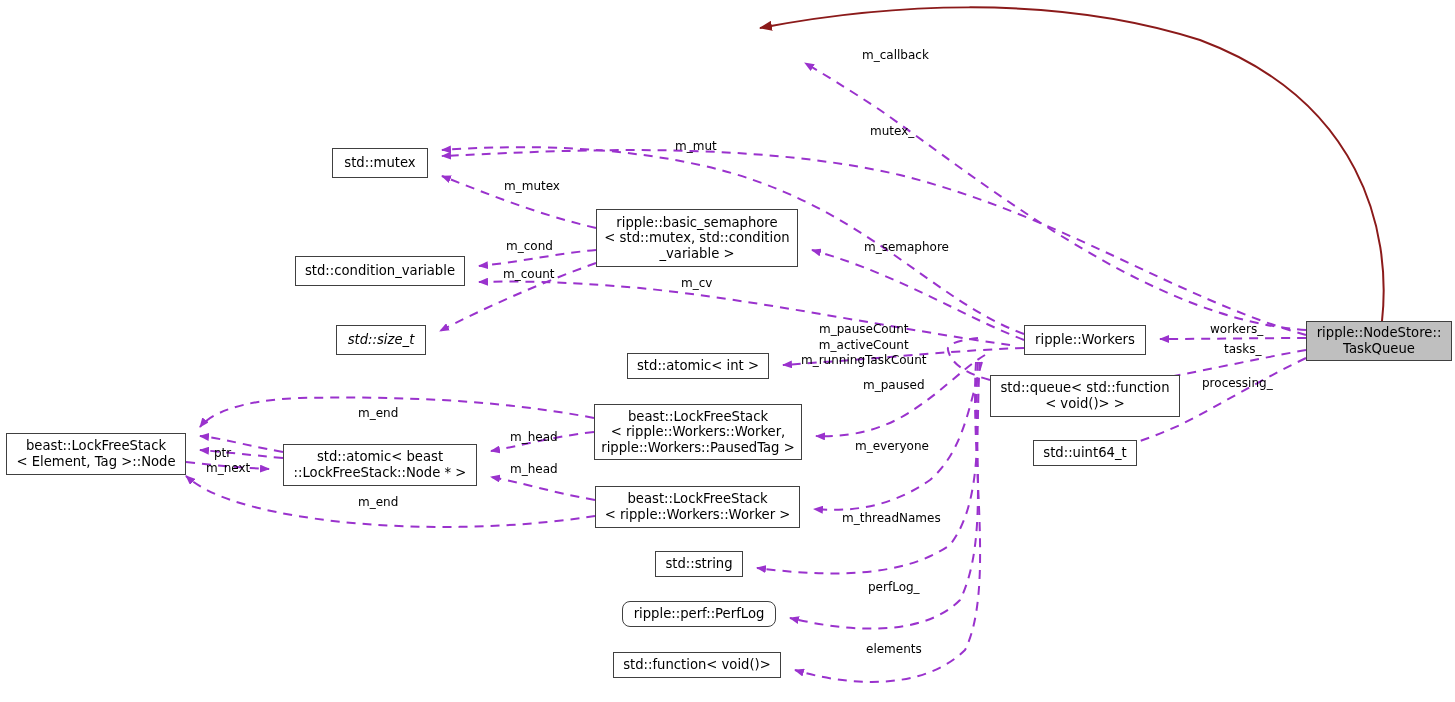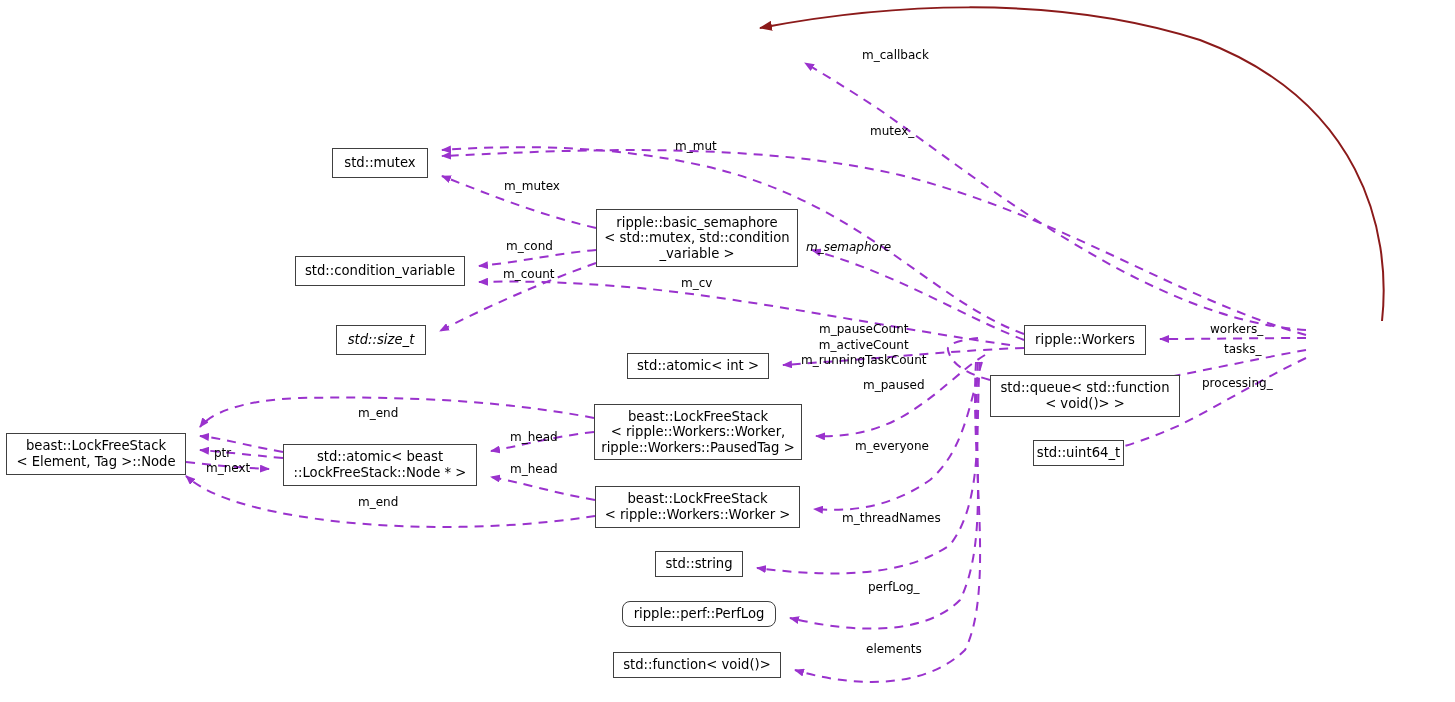--- a/index.html
+++ b/index.html
@@ -132,53 +132,55 @@
   <div class="node" style="left:596px; top:209px; width:202px; height:58px;">ripple::basic_semaphore
 &lt; std::mutex, std::condition
 _variable &gt;</div>
 
   <div class="node" style="left:295px; top:256px; width:170px; height:30px;">std::condition_variable</div>
 
   <div class="node" style="left:336px; top:325px; width:90px; height:30px;font-style:italic;">std::size_t</div>
 
   <div class="node" style="left:1024px; top:325px; width:122px; height:30px;text-align:center;">ripple::Workers</div>
 
+  <div class="node highlight" style="left:1306px; top:321px; width:146px; height:40px;">ripple::NodeStore::
+TaskQueue</div>
 
   <div class="node" style="left:627px; top:353px; width:142px; height:26px;">std::atomic&lt; int &gt;</div>
 
   <div class="node" style="left:990px; top:375px; width:190px; height:42px;">std::queue&lt; std::function
 &lt; void()&gt; &gt;</div>
 
   <div class="node" style="left:6px; top:433px; width:180px; height:42px;">beast::LockFreeStack
 &lt; Element, Tag &gt;::Node</div>
 
   <div class="node" style="left:594px; top:404px; width:208px; height:56px;">beast::LockFreeStack
 &lt; ripple::Workers::Worker,
 ripple::Workers::PausedTag &gt;</div>
 
-  <div class="node" style="left:1033px; top:440px; width:91px; height:26px;">std::uint64_t</div>
+  <div class="node" style="left:1033px; top:440px; width:104px; height:26px;">std::uint64_t</div>
 
   <div class="node" style="left:283px; top:444px; width:194px; height:42px;">std::atomic&lt; beast
 ::LockFreeStack::Node * &gt;</div>
 
   <div class="node" style="left:595px; top:486px; width:205px; height:42px;">beast::LockFreeStack
 &lt; ripple::Workers::Worker &gt;</div>
 
   <div class="node" style="left:655px; top:551px; width:88px; height:26px;">std::string</div>
 
   <div class="node" style="left:622px; top:601px; width:154px; height:26px;border-radius:8px;">ripple::perf::PerfLog</div>
 
   <div class="node" style="left:613px; top:652px; width:168px; height:26px;">std::function&lt; void()&gt;</div>
 
   <div class="edge-label" style="left:862px; top:48px;">m_callback</div>
   <div class="edge-label" style="left:870px; top:124px;">mutex_</div>
   <div class="edge-label" style="left:675px; top:139px;">m_mut</div>
   <div class="edge-label" style="left:504px; top:179px;">m_mutex</div>
   <div class="edge-label" style="left:506px; top:239px;">m_cond</div>
-  <div class="edge-label" style="left:806px; top:240px;font-style:italic;">m_semaphore</div>
+  <div class="edge-label" style="left:864px; top:240px;">m_semaphore</div>
   <div class="edge-label" style="left:503px; top:267px;">m_count</div>
   <div class="edge-label" style="left:681px; top:276px;">m_cv</div>
   <div class="edge-label" style="left:801px; top:322px;">m_pauseCount
 m_activeCount
 m_runningTaskCount</div>
   <div class="edge-label" style="left:1210px; top:322px;">workers_</div>
   <div class="edge-label" style="left:1224px; top:342px;">tasks_</div>
   <div class="edge-label" style="left:863px; top:378px;">m_paused</div>
   <div class="edge-label" style="left:1202px; top:376px;">processing_</div>
   <div class="edge-label" style="left:358px; top:406px;">m_end</div>

